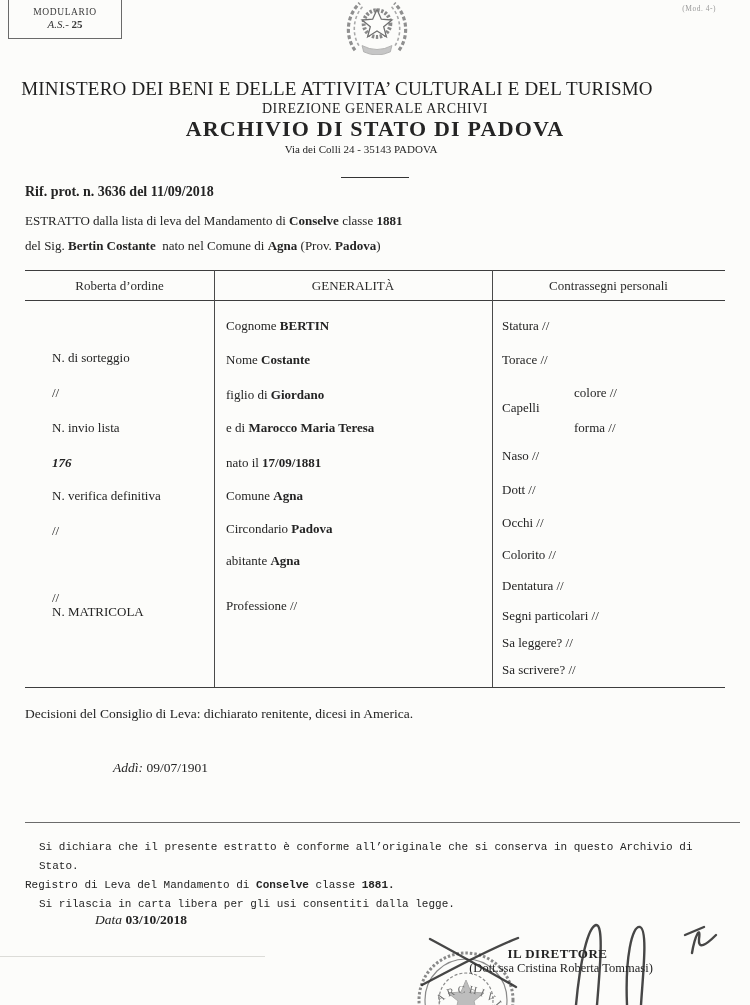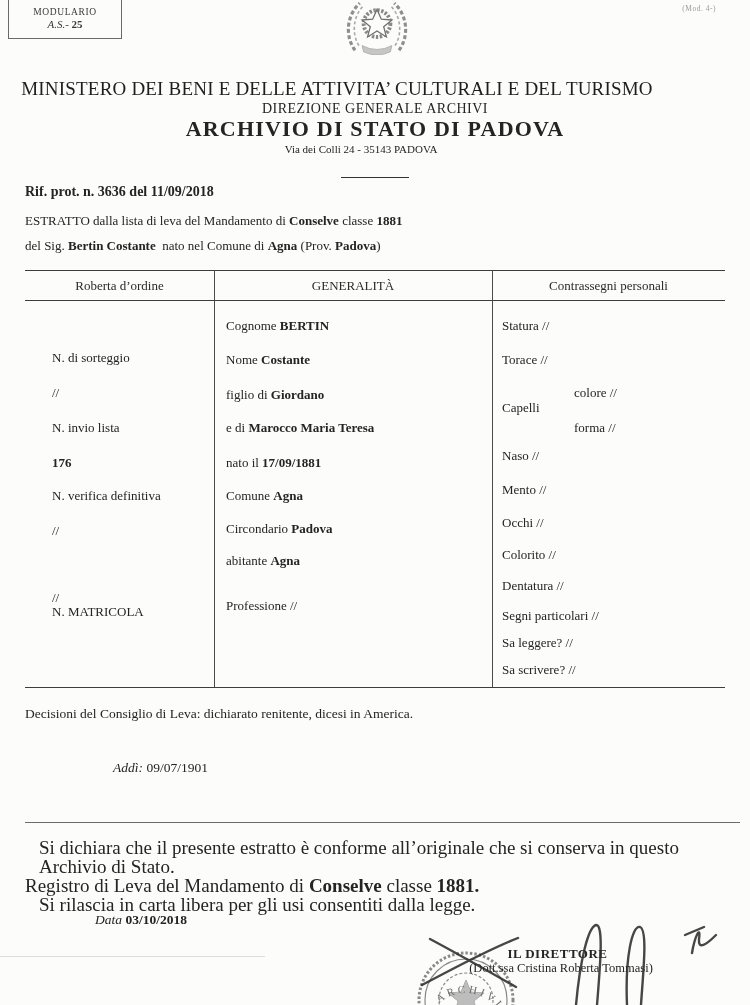--- a/index.html
+++ b/index.html
@@ -42,21 +42,21 @@
   .tbl-line{border-top:1.6px solid #3d3d3d;height:0;}
   .tbl-vline{border-left:1.2px solid #4a4a4a;width:0;}
   .th{font-size:13px;color:#2a2a2a;}
   .cell-line{position:absolute;font-size:13px;white-space:nowrap;}
 
   .decisions{left:25px;top:706px;font-size:13.5px;}
   .addi{left:113px;top:760px;font-size:13.5px;}
 
   .big-rule{left:25px;top:822px;width:715px;border-top:1.2px solid #6b6b6b;}
 
-  .declaration{left:25px;top:838px;width:705px;font-size:19px;line-height:19px;}
+  .declaration{left:25px;top:838px;width:705px;font-size:11px;line-height:19px;font-family:Liberation Mono, monospace;}
   .indent{padding-left:14px;}
 
   .data-line{left:95px;top:912px;font-size:13.5px;}
   .faint-line{left:0;top:956px;width:265px;border-top:1px solid #dcdcd8;}
 
   .role{left:455px;top:946px;width:205px;font-size:13px;font-weight:700;letter-spacing:.5px;z-index:3;}
   .sig-name{left:430px;top:961px;width:262px;font-size:12.5px;z-index:3;text-align:center;}
 
   .stamp{left:398px;top:928px;z-index:2;}
   .signature{left:380px;top:913px;z-index:4;pointer-events:none;}
@@ -102,21 +102,21 @@
 <div class="abs tbl-vline" style="left:492px;top:270px;height:417px;"></div>
 
 <div class="abs ctr th" style="left:25px;top:278px;width:189px;">Roberta d’ordine</div>
 <div class="abs ctr th" style="left:214px;top:278px;width:278px;">GENERALITÀ</div>
 <div class="abs ctr th" style="left:492px;top:278px;width:233px;">Contrassegni personali</div>
 
 <div class="abs" style="left:52px;top:270px;width:160px;height:417px;">
   <div class="cell-line" style="top:80px;">N. di sorteggio</div>
   <div class="cell-line" style="top:115px;">//</div>
   <div class="cell-line" style="top:150px;">N. invio lista</div>
-  <div class="cell-line b" style="top:185px;">176</div>
+  <div class="cell-line b" style="top:185px;font-style:italic;">176</div>
   <div class="cell-line" style="top:218px;">N. verifica definitiva</div>
   <div class="cell-line" style="top:253px;">//</div>
   <div class="cell-line" style="top:286px;margin-top:48px;">N. MATRICOLA</div>
   <div class="cell-line" style="top:320px;">//</div>
 </div>
 
 <div class="abs" style="left:226px;top:270px;width:260px;height:417px;">
   <div class="cell-line" style="top:48px;"><span>Cognome </span><span class="b">BERTIN</span></div>
   <div class="cell-line" style="top:82px;"><span>Nome </span><span class="b">Costante</span></div>
   <div class="cell-line" style="top:117px;"><span>figlio di </span><span class="b">Giordano</span></div>
@@ -128,21 +128,21 @@
   <div class="cell-line" style="top:328px;">Professione //</div>
 </div>
 
 <div class="abs" style="left:502px;top:270px;width:220px;height:417px;">
   <div class="cell-line" style="top:48px;">Statura //</div>
   <div class="cell-line" style="top:82px;">Torace //</div>
   <div class="cell-line" style="top:115px;left:72px;">colore //</div>
   <div class="cell-line" style="top:130px;">Capelli</div>
   <div class="cell-line" style="top:150px;left:72px;">forma //</div>
   <div class="cell-line" style="top:178px;">Naso //</div>
-  <div class="cell-line" style="top:212px;">Mento //</div>
+  <div class="cell-line" style="top:212px;">Dott //</div>
   <div class="cell-line" style="top:245px;">Occhi //</div>
   <div class="cell-line" style="top:277px;">Colorito //</div>
   <div class="cell-line" style="top:308px;">Dentatura //</div>
   <div class="cell-line" style="top:338px;">Segni particolari //</div>
   <div class="cell-line" style="top:365px;">Sa leggere? //</div>
   <div class="cell-line" style="top:392px;">Sa scrivere? //</div>
 </div>
 
 <div class="abs decisions">Decisioni del Consiglio di Leva: dichiarato renitente, dicesi in America.</div>
 

